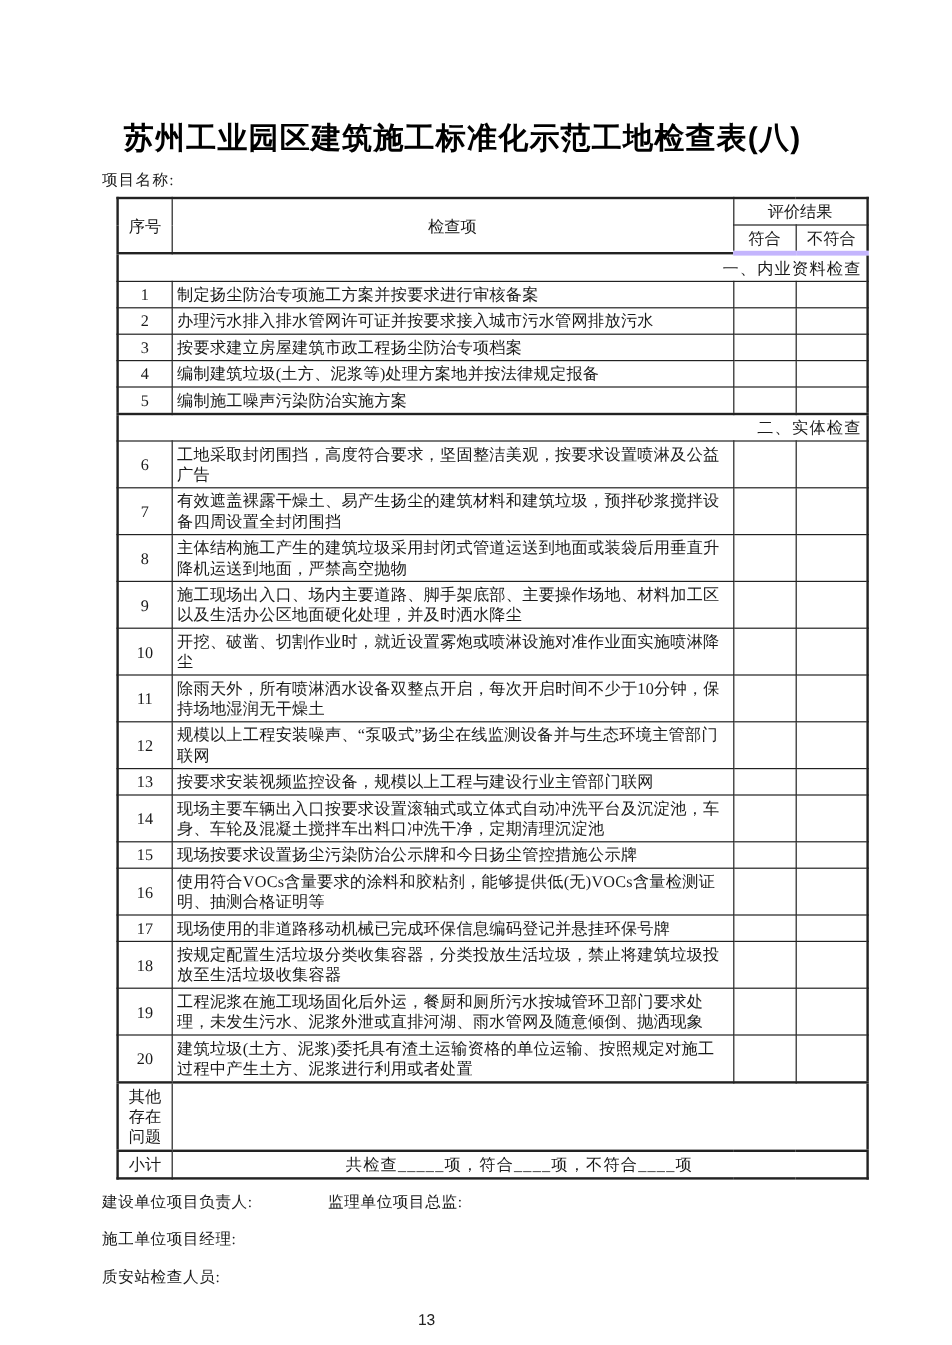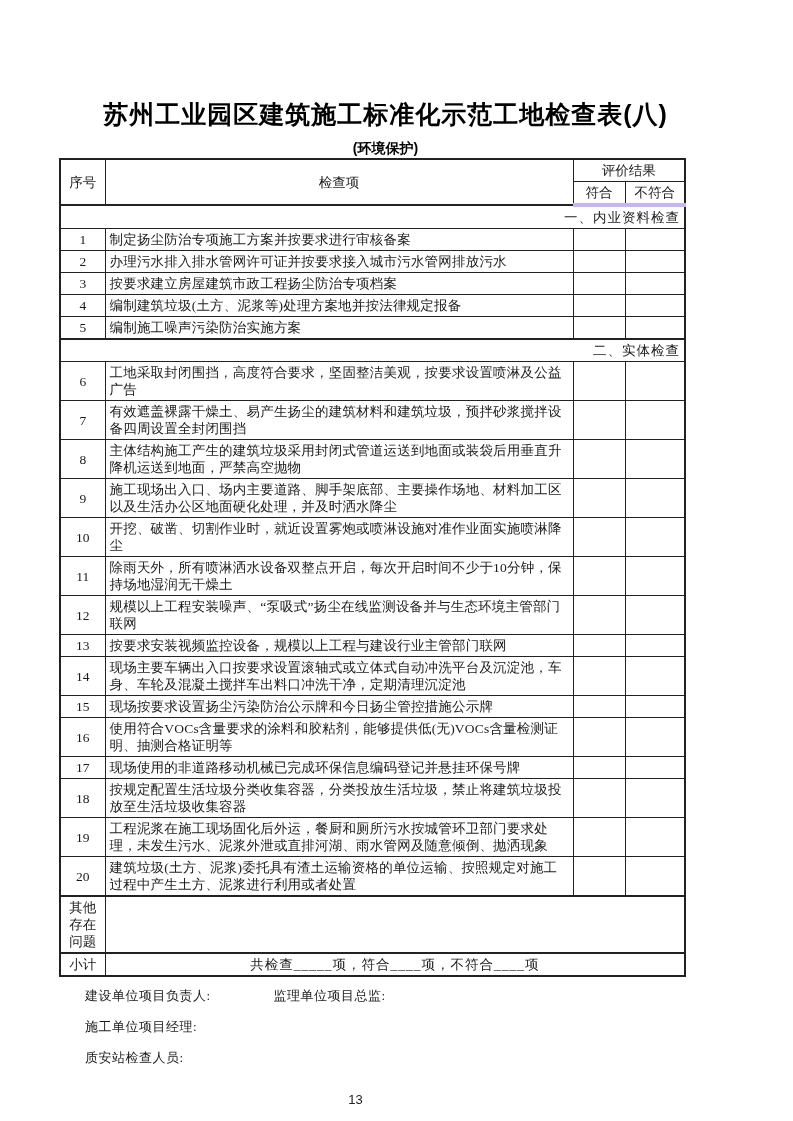--- a/index.html
+++ b/index.html
@@ -38,21 +38,21 @@
   }
   .check-types .box { margin-right: 1px; }
   .project-line {
     margin: 10px 0 5px 85px;
     font-size: 13px;
     letter-spacing: 1px;
     color: #1a1a1a;
   }
 
   table.checklist {
-    margin-left: 59px;
+    margin-left: 97px;
     width: 625px;
     border-collapse: collapse;
     table-layout: fixed;
     font-size: 13.5px;
     color: #1a1a1a;
     border: 2px solid #222;
   }
   table.checklist td {
     border: 1px solid #222;
     padding: 2px 4px;
@@ -95,23 +95,23 @@
     font-size: 13px;
     color: #222;
   }
 </style>
 </head>
 <body>
 
 <div class="page">
 
   <div class="doc-title">苏州工业园区建筑施工标准化示范工地检查表(八)</div>
-  <div class="doc-subtitle">(环境保护)</div>
-
-
+
+
+  <div class="project-line">项目名称:</div>
 
   <table class="checklist">
     <colgroup>
       <col style="width:45px">
         <col style="width:468px">
         <col style="width:52px">
         <col style="width:60px">
     </colgroup>
     <thead>
       <tr>

